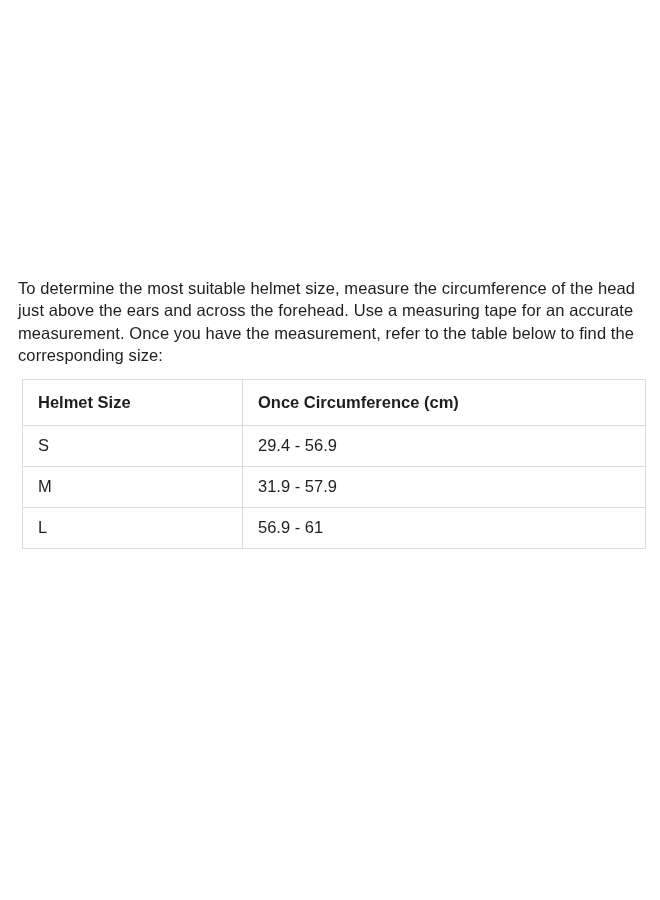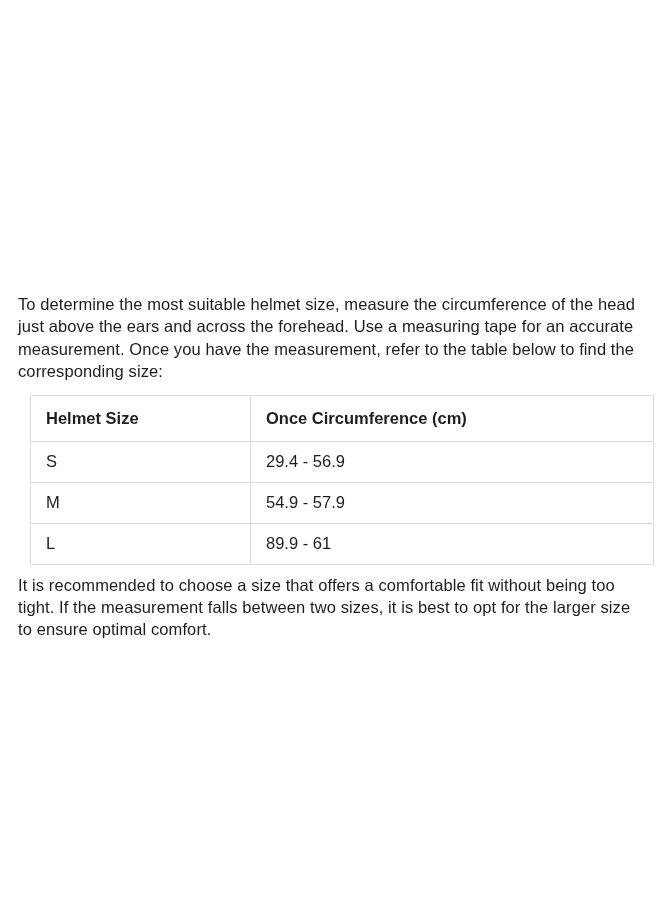--- a/index.html
+++ b/index.html
@@ -15,28 +15,28 @@
   }
   .content {
     box-sizing: border-box;
     width: 660px;
     padding: 277px 18px 0 18px;
     color: #1e1e1e;
     font-size: 16.5px;
     line-height: 22.4px;
   }
   p {
-    margin: 16px 0 12px 0;
+    margin: 0 0 12px 0;
     letter-spacing: 0.1px;
   }
   table.size-table {
     width: 624px;
     table-layout: fixed;
     border-collapse: collapse;
-    margin: 0 0 9px 12px;
+    margin: 0 0 9px 4px;
   }
   table.size-table col.col-size { width: 220px; }
   .size-table th, .size-table td {
     border: 1px solid #dcdcdc;
     text-align: left;
     vertical-align: middle;
     padding: 0 15px;
     font-size: 16.5px;
     color: #1e1e1e;
   }
@@ -68,24 +68,23 @@
         <th>Once Circumference (cm)</th>
       </tr>
     </thead>
     <tbody id="size-table-body">
         <tr>
           <td>S</td>
           <td>29.4 - 56.9</td>
         </tr>
         <tr>
           <td>M</td>
-          <td>54.9 - 57.9</td>
+          <td>31.9 - 57.9</td>
         </tr>
         <tr>
           <td>L</td>
-          <td>89.9 - 61</td>
+          <td>56.9 - 61</td>
         </tr>
       </tbody>
   </table>
 
-  <p class="outro">It is recommended to choose a size that offers a comfortable fit without being too tight. If the measurement falls between two sizes, it is best to opt for the larger size to ensure optimal comfort.</p>
 
 </div>
 
 </body></html>

